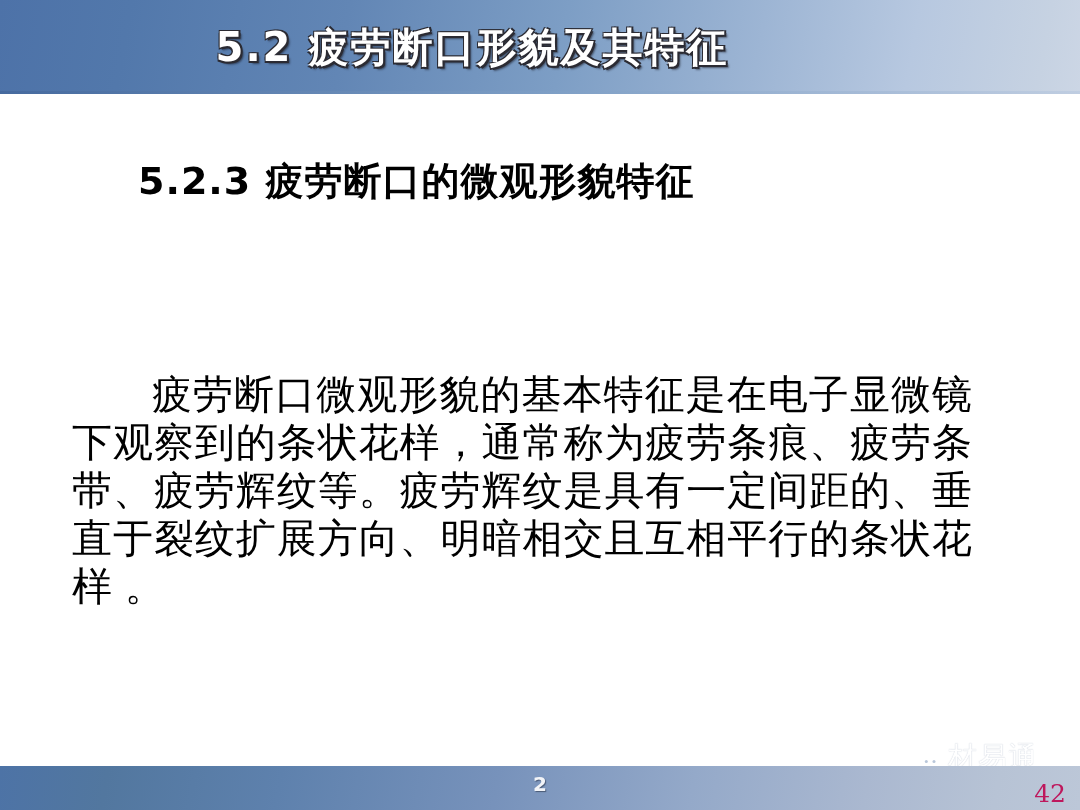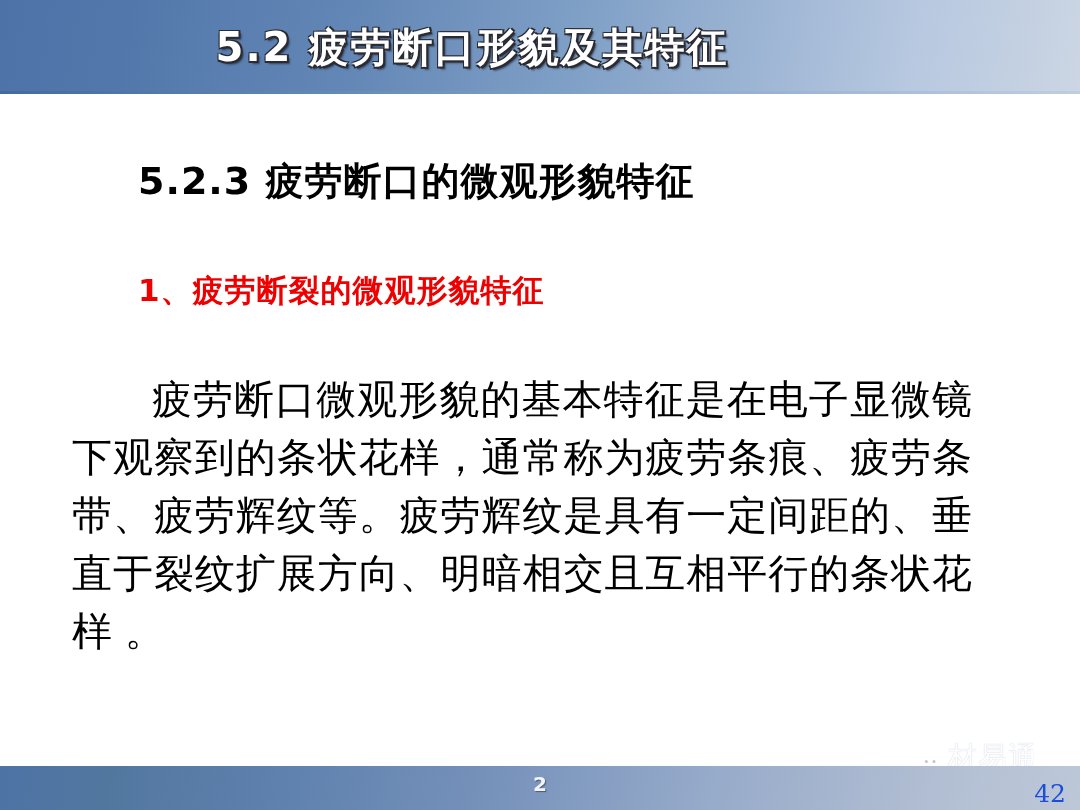--- a/index.html
+++ b/index.html
@@ -101,21 +101,21 @@
     white-space: nowrap;
   }
 
   .body-paragraph {
     position: absolute;
     left: 72px;
     top: 276px;
     width: 900px;
     font-family: "DejaVu Serif", "Liberation Serif", serif;
     font-size: 40px;
-    line-height: 58px;
+    line-height: 48px;
     color: #000000;
     text-align: justify;
     text-justify: inter-character;
     text-indent: 80px;
     letter-spacing: 0px;
   }
 
   
   .footer-bar {
     position: absolute;
@@ -144,21 +144,21 @@
     font-weight: bold;
     color: #f2f4f8;
     text-shadow: 1px 1px 1px rgba(40,50,70,.6);
   }
   .slide-number {
     position: absolute;
     right: 14px;
     top: 779px;
     font-family: "DejaVu Serif", "Liberation Serif", serif;
     font-size: 25px;
-    color: #1d4ed8;
+    color: #be185d;
   }
 
   
   .brand-mark {
     position: absolute;
     left: 897px;
     top: 738px;
     display: flex;
     align-items: center;
     gap: 5px;
@@ -185,21 +185,20 @@
 <div class="slide">
 
   <div class="header-bar">
     <div class="header-title">5.2 疲劳断口形貌及其特征</div>
   </div>
 
   <div class="content">
 
     <div class="section-heading">5.2.3 疲劳断口的微观形貌特征</div>
 
-    <div class="sub-heading">1、疲劳断裂的微观形貌特征</div>
 
     <div class="body-paragraph">疲劳断口微观形貌的基本特征是在电子显微镜下观察到的条状花样，通常称为疲劳条痕、疲劳条带、疲劳辉纹等。疲劳辉纹是具有一定间距的、垂直于裂纹扩展方向、明暗相交且互相平行的条状花样 。</div>
 
   </div>
 
   <div class="brand-mark">
     <span class="wechat-icon-wrap">
       <svg class="wechat-icon" viewBox="0 0 46 36" xmlns="http://www.w3.org/2000/svg">
 
         <path d="M17.5 2.2C8.9 2.2 2.0 7.9 2.0 14.9c0 3.9 2.2 7.4 5.7 9.7l-1.6 5.0 5.6-2.9c1.8.5 3.8.8 5.8.8 .6 0 1.2 0 1.8-.1-.4-1.1-.6-2.3-.6-3.5 0-6.9 6.8-12.5 15.2-12.5 .6 0 1.2 0 1.8.1C34.4 6.2 26.8 2.2 17.5 2.2z" fill="none" stroke="#ffffff" stroke-width="2.2" stroke-linejoin="round"></path>

